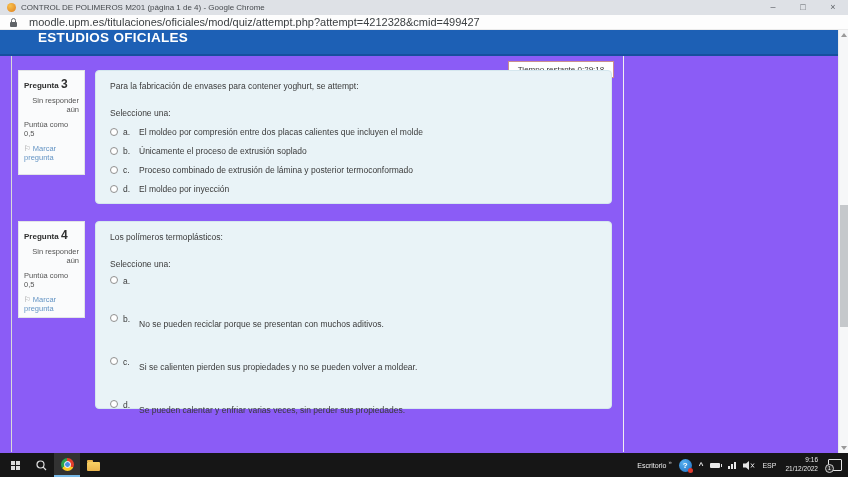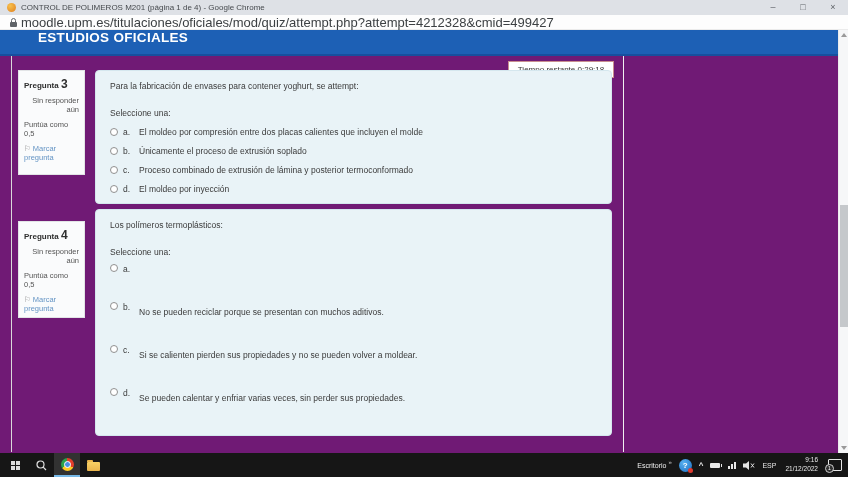--- a/index.html
+++ b/index.html
@@ -9,46 +9,46 @@
   
   .titlebar{position:absolute;left:0;top:0;width:848px;height:15px;background:#dee1e6;display:flex;align-items:center;}
   .favicon{width:9px;height:9px;border-radius:50%;background:radial-gradient(circle at 35% 32%,#f8c14b,#e07f1f);margin-left:7px;flex:none;}
   .win-title{font-size:8px;color:#45494d;margin-left:5px;white-space:nowrap;}
   .win-controls{margin-left:auto;display:flex;height:100%;}
   .win-btn{width:30px;text-align:center;font-size:9px;color:#5f6368;line-height:15px;cursor:default;}
 
   
   .urlbar{position:absolute;left:0;top:15px;width:848px;height:15px;background:#fdfdfd;border-bottom:1px solid #ebebeb;box-sizing:border-box;display:flex;align-items:center;}
   .lock-icon{margin-left:10px;display:flex;}
-  .url-text{font-size:13px;color:#3c4043;margin-left:4px;white-space:nowrap;}
+  .url-text{font-size:11px;color:#3c4043;margin-left:12px;white-space:nowrap;}
 
   
   .banner{position:absolute;left:0;top:30px;width:838px;height:26px;background:#1d60b5;border-bottom:2px solid #174f9e;box-sizing:border-box;display:flex;align-items:flex-start;}
   .banner-title{color:#fff;font-weight:bold;font-size:13.5px;margin-left:38px;letter-spacing:.3px;}
 
   
-  .page{position:absolute;left:0;top:56px;width:838px;height:397px;background:#701a75;}
+  .page{position:absolute;left:0;top:56px;width:838px;height:397px;background:#8b5cf6;}
   .page-left-border{position:absolute;left:11px;top:0;width:1px;height:396px;background:#d9d9d9;}
   .page-right-divider{position:absolute;left:623px;top:0;width:1px;height:396px;background:#f0f0f0;}
 
   .timer{position:absolute;left:508px;top:5px;width:104px;height:15px;border:1px solid #c98f8f;background:#fff;font-size:8px;color:#333;display:flex;align-items:center;justify-content:center;box-sizing:content-box;}
 
   .q-info{position:absolute;left:18px;width:67px;background:#fafbfc;border:1px solid #e2e4e6;box-sizing:border-box;padding:6px 5px;font-size:7.5px;color:#555;line-height:1.25;}
   #q3-info{top:14px;height:105px;}
   #q4-info{top:165px;height:97px;}
   .q-head{color:#2e2e2e;font-weight:bold;font-size:8px;margin-bottom:4px;}
   .q-num{font-size:12px;}
   .q-status{margin-bottom:5px;text-align:right;}
   .q-points{margin-bottom:5px;}
   .q-flag{color:#6494c4;cursor:pointer;}
   .flag-glyph{color:#8a8a8a;margin-right:2px;}
 
   .q-content{position:absolute;left:95px;width:517px;background:#e9f3f7;border:1px solid #d5e7ee;border-radius:4px;box-sizing:border-box;padding:10px 14px;font-size:8.5px;color:#3a3a3a;}
   #q3-content{top:14px;height:134px;}
-  #q4-content{top:153px;height:227px;}
+  #q4-content{top:165px;height:188px;}
   .q-text{margin-bottom:17px;}
   .q-select{margin-bottom:6px;}
   .opt{display:flex;align-items:center;margin-top:9px;}
   .radio{width:8px;height:8px;border:1px solid #909090;border-radius:50%;background:#fff;flex:none;margin-right:5px;box-sizing:border-box;}
   .opt-letter{min-width:11px;margin-right:5px;}
   .q4 .opt{margin-top:27px;align-items:flex-start;}
   .q4 .opt.first{margin-top:4px;}
   .q4 .opt-text{padding-top:6px;}
   .q4 .radio{margin-top:1px;}
   .q4 .opt-letter{padding-top:1px;}

